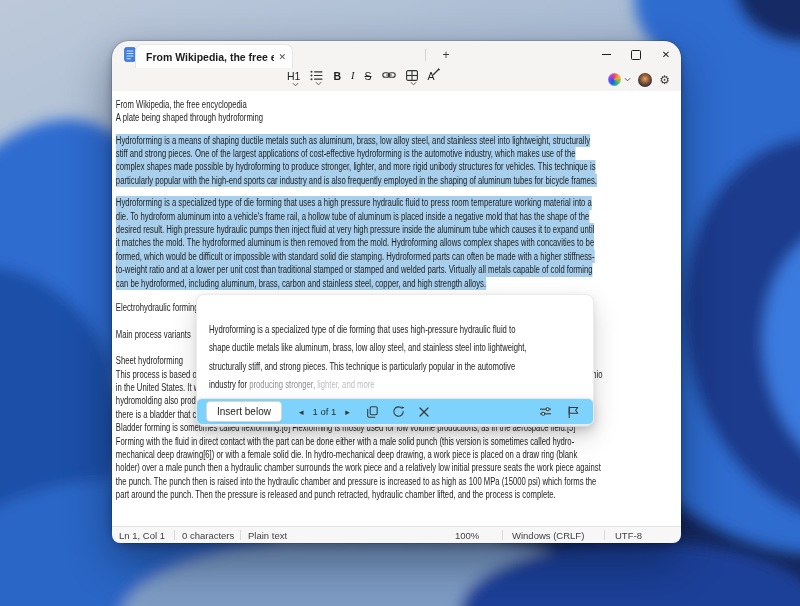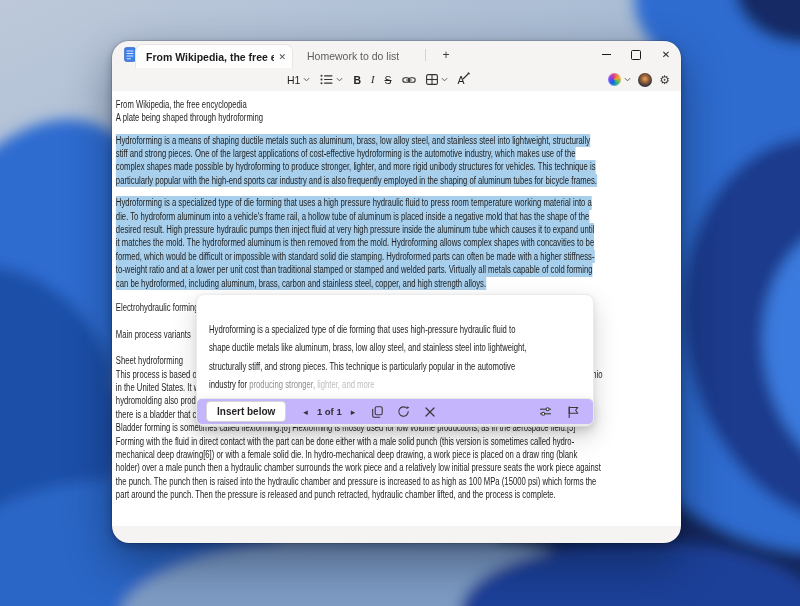--- a/index.html
+++ b/index.html
@@ -29,21 +29,21 @@
   .capbtn{width:30px;height:27px;display:flex;align-items:center;justify-content:center;color:#1b1b1b;}
   .capbtn .mini{width:9px;height:1px;background:#1b1b1b;}
   .capbtn .maxi{width:8px;height:8px;border:1px solid #1b1b1b;border-radius:1.5px;}
   .capbtn.close{font-size:10px;font-family:"DejaVu Sans",sans-serif;}
 
   
   .menubar{position:absolute;left:0;top:27px;width:100%;height:23px;}
   .menus{position:absolute;left:6px;top:0;height:23px;display:flex;align-items:center;}
   .menuitem{font-size:10.5px;color:#1b1b1b;padding:0 11px;}
   .fmtbar{position:absolute;left:170px;top:0;height:23px;display:flex;align-items:center;color:#222;}
-  .fmtbtn{display:flex;align-items:center;justify-content:flex-start;height:20px;padding:0 5px;border-radius:4px;}
+  .fmtbtn{display:flex;align-items:center;justify-content:flex-start;height:20px;padding:0 5px;border-radius:4px;flex-direction:column;}
   .fmtbtn .txt{font-size:10.5px;color:#222;}
   .chev{width:7px;height:5px;margin-left:3px;}
   .bold{font-weight:700;font-size:11px;}
   .ital{font-style:italic;font-family:"Liberation Serif",serif;font-size:11.5px;}
   .strike{font-size:10.5px;text-decoration:line-through;}
   .rightbar{position:absolute;right:11px;top:0;height:23px;display:flex;align-items:center;gap:7px;}
   .copilot{width:13px;height:13px;border-radius:50%;
            background:conic-gradient(from 210deg,#0b64f0,#7a3ff2,#e0427a,#f6a821,#35b96f,#0b64f0);
            box-shadow:inset 0 0 2px rgba(255,255,255,.7);}
   .avatar{width:14px;height:14px;border-radius:50%;
@@ -68,23 +68,23 @@
   .popup-text .inner{display:block;width:143%;transform:scaleX(.70);transform-origin:0 0;
                      font-size:11px;line-height:18.5px;color:#222;white-space:pre-line;}
   .fade1{color:#8f8f8f;}
   .fade2{color:#bdbdbd;}
   .popup-div{height:1px;background:#ededed;margin:2px 12px 0 12px;}
   .popup-foot{height:24px;display:flex;align-items:center;justify-content:space-between;padding:0 12px 2px 12px;}
   .lengthbtn{display:flex;align-items:center;font-size:10px;color:#3c3c3c;}
   .disclaimer{font-size:9px;color:#a6a6a6;}
 
   
-  .actionbar{position:absolute;left:84px;top:357px;width:398px;height:27px;background:#c4b5fd;
+  .actionbar{position:absolute;left:84px;top:357px;width:398px;height:27px;background:#7dd3fc;
              border:1px solid #e9e9e9;border-radius:6px;box-sizing:border-box;
-             box-shadow:0 5px 14px rgba(0,0,0,.13);display:flex;align-items:center;padding:0 13px 0 9px;font-weight:bold;}
+             box-shadow:0 5px 14px rgba(0,0,0,.13);display:flex;align-items:center;padding:0 13px 0 9px;}
   .insertbtn{height:19px;padding:0 10px;background:#ffffff;border:1px solid #d6d6d6;border-radius:4px;
              font-size:10px;color:#1f1f1f;display:flex;align-items:center;
              box-shadow:0 1px 1px rgba(0,0,0,.05);}
   .pagegrp{display:flex;align-items:center;margin-left:17px;gap:9px;}
   .pgarrow{font-size:9px;color:#333;font-family:"DejaVu Sans",sans-serif;}
   .pagelbl{font-size:9.5px;color:#2e2e2e;}
   .abicons{display:flex;align-items:center;margin-left:16px;gap:13px;}
   .abico{width:13px;height:13px;display:flex;align-items:center;justify-content:center;}
   .spacer{flex:1;}
   .abright{display:flex;align-items:center;gap:15px;}
@@ -135,23 +135,20 @@
         <rect x="1.5" y="0.5" width="11" height="14" rx="2" fill="#3f7fe8"></rect>
         <rect x="1.5" y="0.5" width="11" height="14" rx="2" fill="none" stroke="#2a5cb8" stroke-width="0.6"></rect>
         <rect x="3.5" y="3.4" width="7" height="1" rx="0.5" fill="#dceafe"></rect>
         <rect x="3.5" y="6" width="7" height="1" rx="0.5" fill="#dceafe"></rect>
         <rect x="3.5" y="8.6" width="7" height="1" rx="0.5" fill="#dceafe"></rect>
         <rect x="3.5" y="11.2" width="4.5" height="1" rx="0.5" fill="#dceafe"></rect>
       </svg>
       <div class="tab tab1">
         <span class="tlabel">From Wikipedia, the free e</span>
         <span class="tabclose">✕</span>
-      </div>
-      <div class="tab tab2">
-        <span class="tlabel">Homework to do list</span>
       </div>
       <div class="tabsep"></div>
       <div class="plusbtn">+</div>
       <div class="caption">
         <div class="capbtn">
             <div class="mini"></div>
           </div>
         <div class="capbtn">
             <div class="maxi"></div>
           </div>
@@ -320,15 +317,27 @@
         </div>
         <div class="abico">
           <svg width="11" height="12" viewBox="0 0 11 12">
             <line x1="1.2" y1="0.8" x2="1.2" y2="11.4" stroke="#3a3a3a" stroke-width="1.1" stroke-linecap="round"></line>
             <path d="M1.2 1.4h8.6l-2.2 2.9 2.2 2.9H1.2z" fill="none" stroke="#3a3a3a" stroke-width="1.05" stroke-linejoin="round"></path>
           </svg>
         </div>
       </div>
     </div>
 
+    <div class="statusbar">
+      <span class="st" style="left:7px;">Ln 1, Col 1</span>
+      <div class="stsep" style="left:62px;"></div>
+      <span class="st" style="left:70px;">0 characters</span>
+      <div class="stsep" style="left:128px;"></div>
+      <span class="st" style="left:136px;">Plain text</span>
+      <span class="st" style="left:343px;">100%</span>
+      <div class="stsep" style="left:390px;"></div>
+      <span class="st" style="left:400px;">Windows (CRLF)</span>
+      <div class="stsep" style="left:492px;"></div>
+      <span class="st" style="left:503px;">UTF-8</span>
+    </div>
 
   </div>
 </div>
 
 </body></html>

